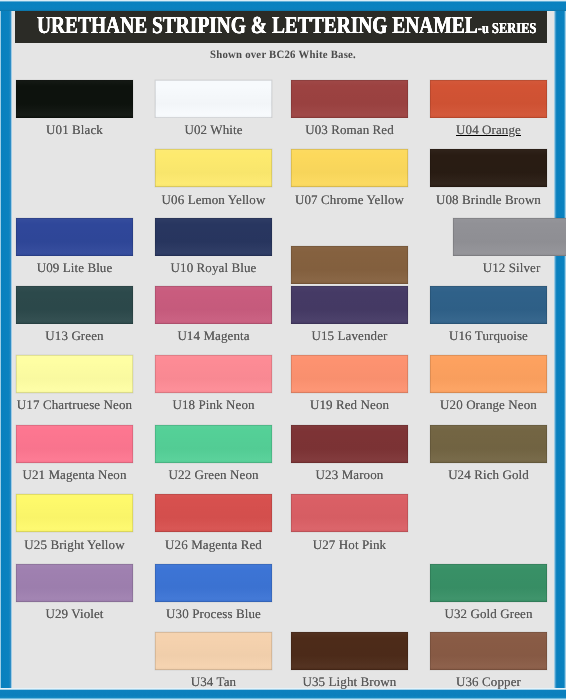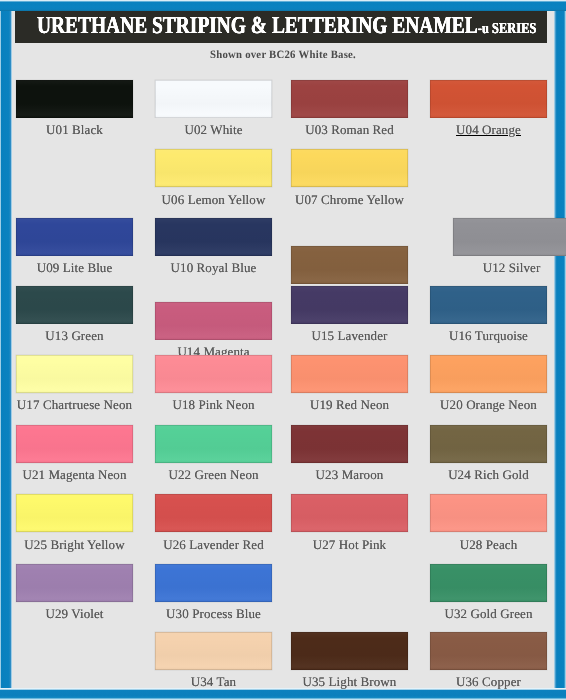--- a/index.html
+++ b/index.html
@@ -137,41 +137,45 @@
     <div class="swatch-label">U04 Orange</div>
   </div>
       <div class="swatch-cell" style="left: 155px; top: 149.3px;">
     <div class="swatch-chip" title="Lemon Yellow" style="background: rgb(253, 234, 110);"></div>
     <div class="swatch-label">U06 Lemon Yellow</div>
   </div>
       <div class="swatch-cell" style="left: 291px; top: 149.3px;">
     <div class="swatch-chip" title="Chrome Yellow" style="background: rgb(252, 217, 92);"></div>
     <div class="swatch-label">U07 Chrome Yellow</div>
   </div>
+      <div class="swatch-cell" style="left: 430px; top: 149.3px;">
+    <div class="swatch-chip" title="Brindle Brown" style="background: rgb(41, 28, 19);"></div>
+    <div class="swatch-label">U08 Brindle Brown</div>
+  </div>
       <div class="swatch-cell" style="left: 16px; top: 217.6px;">
     <div class="swatch-chip" title="Lite Blue" style="background: rgb(47, 71, 154);"></div>
     <div class="swatch-label">U09 Lite Blue</div>
   </div>
       <div class="swatch-cell" style="left: 155px; top: 217.6px;">
     <div class="swatch-chip" title="Royal Blue" style="background: rgb(40, 54, 96);"></div>
     <div class="swatch-label">U10 Royal Blue</div>
   </div>
       <div class="swatch-cell" style="left: 291px; top: 217.6px; margin-top: 28px;">
     <div class="swatch-chip" title="Pale Gold" style="background: rgb(133, 97, 63);"></div>
     <div class="swatch-label">U11 Pale Gold</div>
   </div>
       <div class="swatch-cell" style="left: 453px; top: 217.6px;">
     <div class="swatch-chip" title="Silver" style="background: rgb(145, 145, 150);"></div>
     <div class="swatch-label">U12 Silver</div>
   </div>
       <div class="swatch-cell" style="left: 16px; top: 285.6px;">
     <div class="swatch-chip" title="Green" style="background: rgb(44, 73, 75);"></div>
     <div class="swatch-label">U13 Green</div>
   </div>
-      <div class="swatch-cell" style="left: 155px; top: 285.6px; margin-top: 16px;">
+      <div class="swatch-cell" style="left: 155px; top: 285.6px;">
     <div class="swatch-chip" title="Magenta" style="background: rgb(201, 92, 126);"></div>
     <div class="swatch-label">U14 Magenta</div>
   </div>
       <div class="swatch-cell" style="left: 291px; top: 285.6px;">
     <div class="swatch-chip" title="Lavender" style="background: rgb(69, 58, 101);"></div>
     <div class="swatch-label">U15 Lavender</div>
   </div>
       <div class="swatch-cell" style="left: 430px; top: 285.6px;">
     <div class="swatch-chip" title="Turquoise" style="background: rgb(47, 97, 137);"></div>
     <div class="swatch-label">U16 Turquoise</div>
@@ -207,30 +211,26 @@
       <div class="swatch-cell" style="left: 430px; top: 424.8px;">
     <div class="swatch-chip" title="Rich Gold" style="background: rgb(115, 101, 67);"></div>
     <div class="swatch-label">U24 Rich Gold</div>
   </div>
       <div class="swatch-cell" style="left: 16px; top: 494.3px;">
     <div class="swatch-chip" title="Bright Yellow" style="background: rgb(254, 249, 107);"></div>
     <div class="swatch-label">U25 Bright Yellow</div>
   </div>
       <div class="swatch-cell" style="left: 155px; top: 494.3px;">
     <div class="swatch-chip" title="Cardinal Red" style="background: rgb(215, 80, 78);"></div>
-    <div class="swatch-label">U26 Lavender Red</div>
+    <div class="swatch-label">U26 Magenta Red</div>
   </div>
       <div class="swatch-cell" style="left: 291px; top: 494.3px;">
     <div class="swatch-chip" title="Hot Pink" style="background: rgb(218, 95, 101);"></div>
     <div class="swatch-label">U27 Hot Pink</div>
   </div>
-      <div class="swatch-cell" style="left: 430px; top: 494.3px;">
-    <div class="swatch-chip" title="Peach" style="background: rgb(252, 147, 132);"></div>
-    <div class="swatch-label">U28 Peach</div>
-  </div>
       <div class="swatch-cell" style="left: 16px; top: 563.8px;">
     <div class="swatch-chip" title="Violet" style="background: rgb(159, 128, 176);"></div>
     <div class="swatch-label">U29 Violet</div>
   </div>
       <div class="swatch-cell" style="left: 155px; top: 563.8px;">
     <div class="swatch-chip" title="Process Blue" style="background: rgb(60, 116, 213);"></div>
     <div class="swatch-label">U30 Process Blue</div>
   </div>
       <div class="swatch-cell" style="left: 430px; top: 563.8px;">
     <div class="swatch-chip" title="Lime Green" style="background: rgb(56, 144, 102);"></div>

